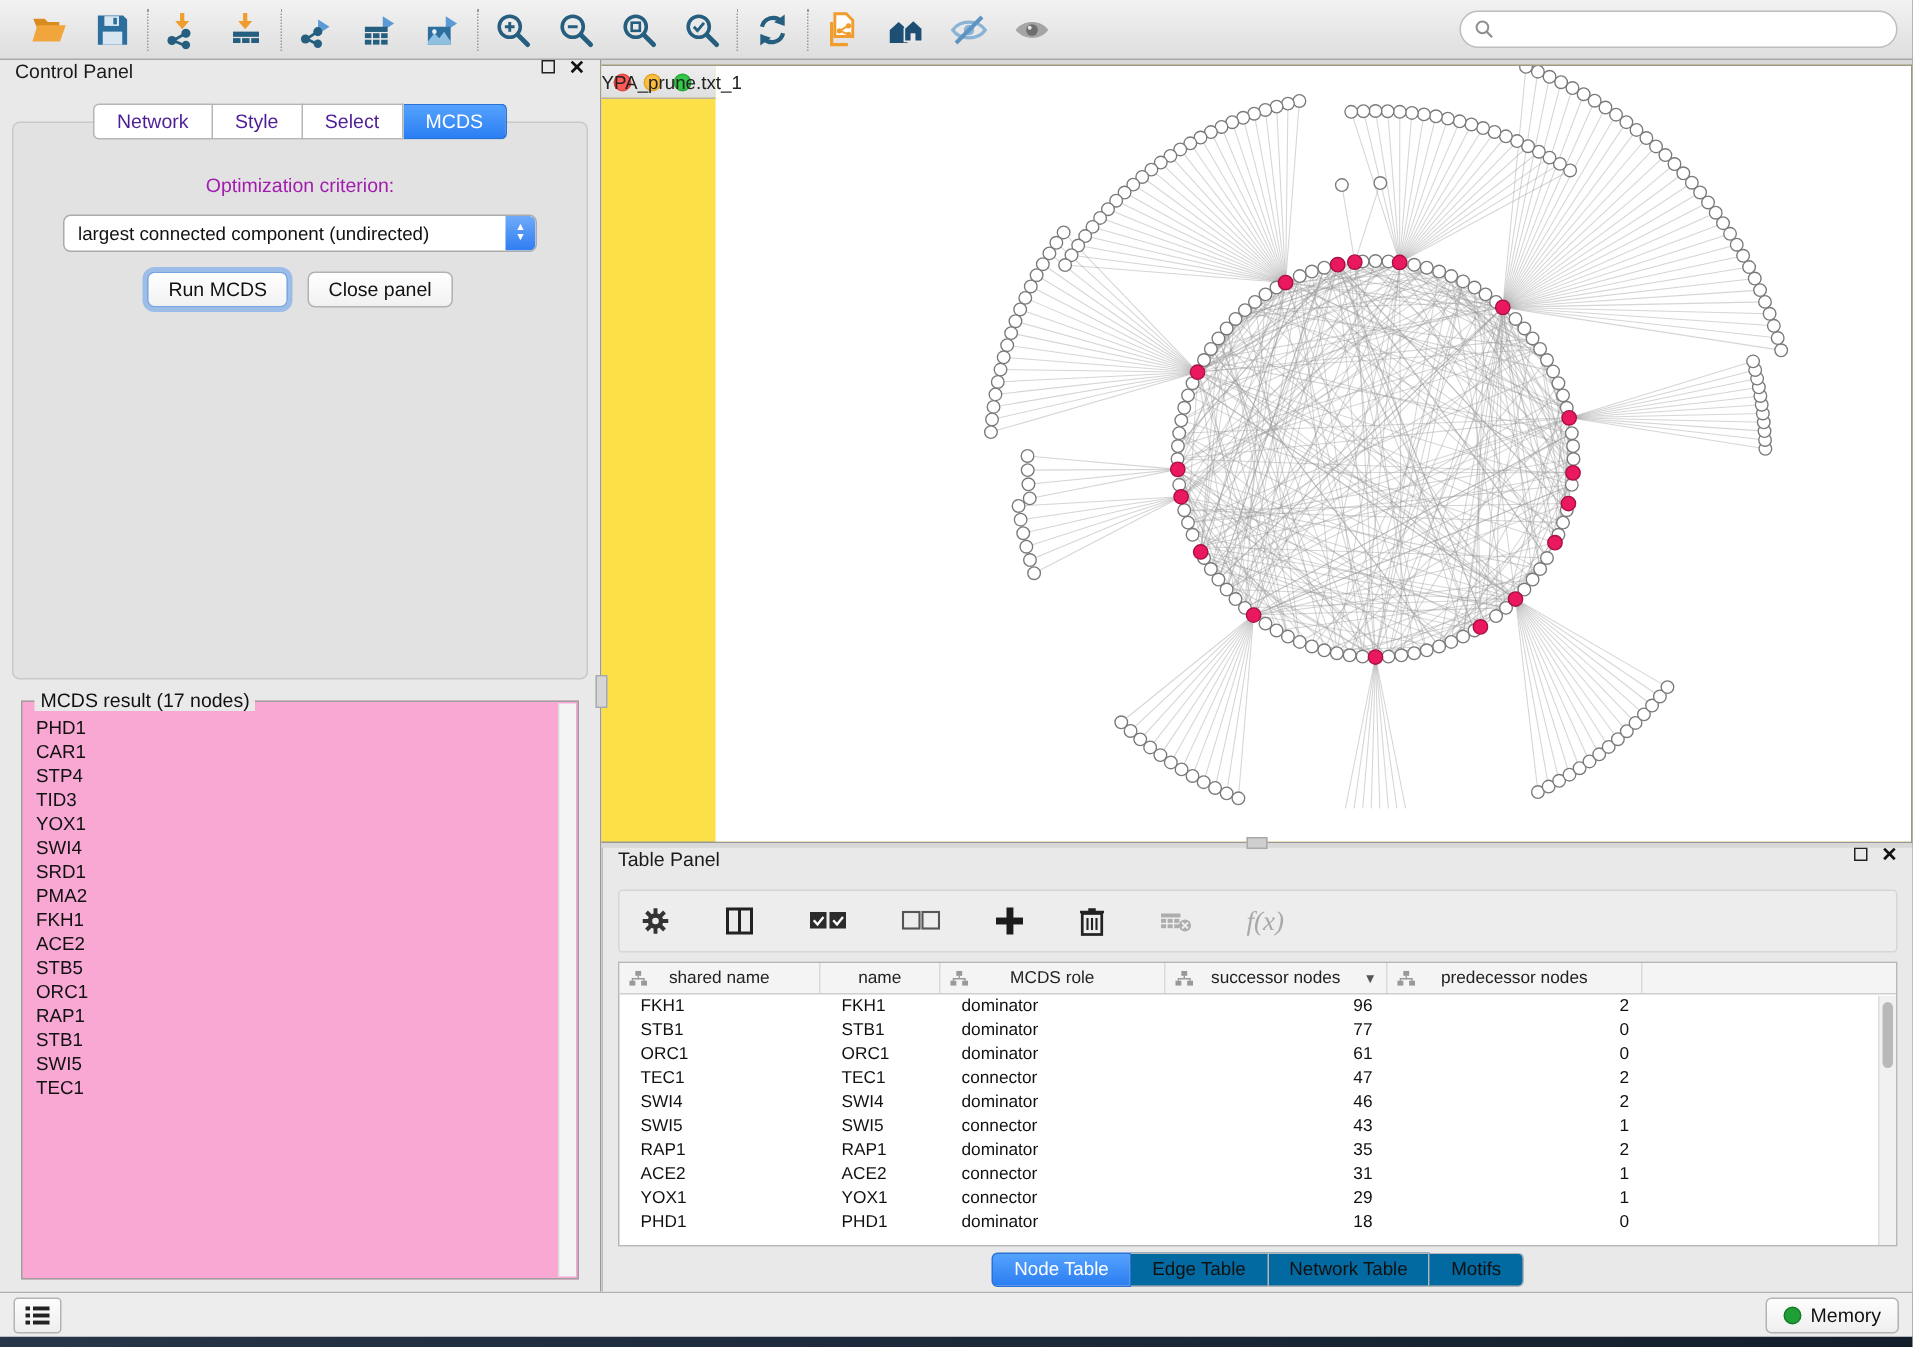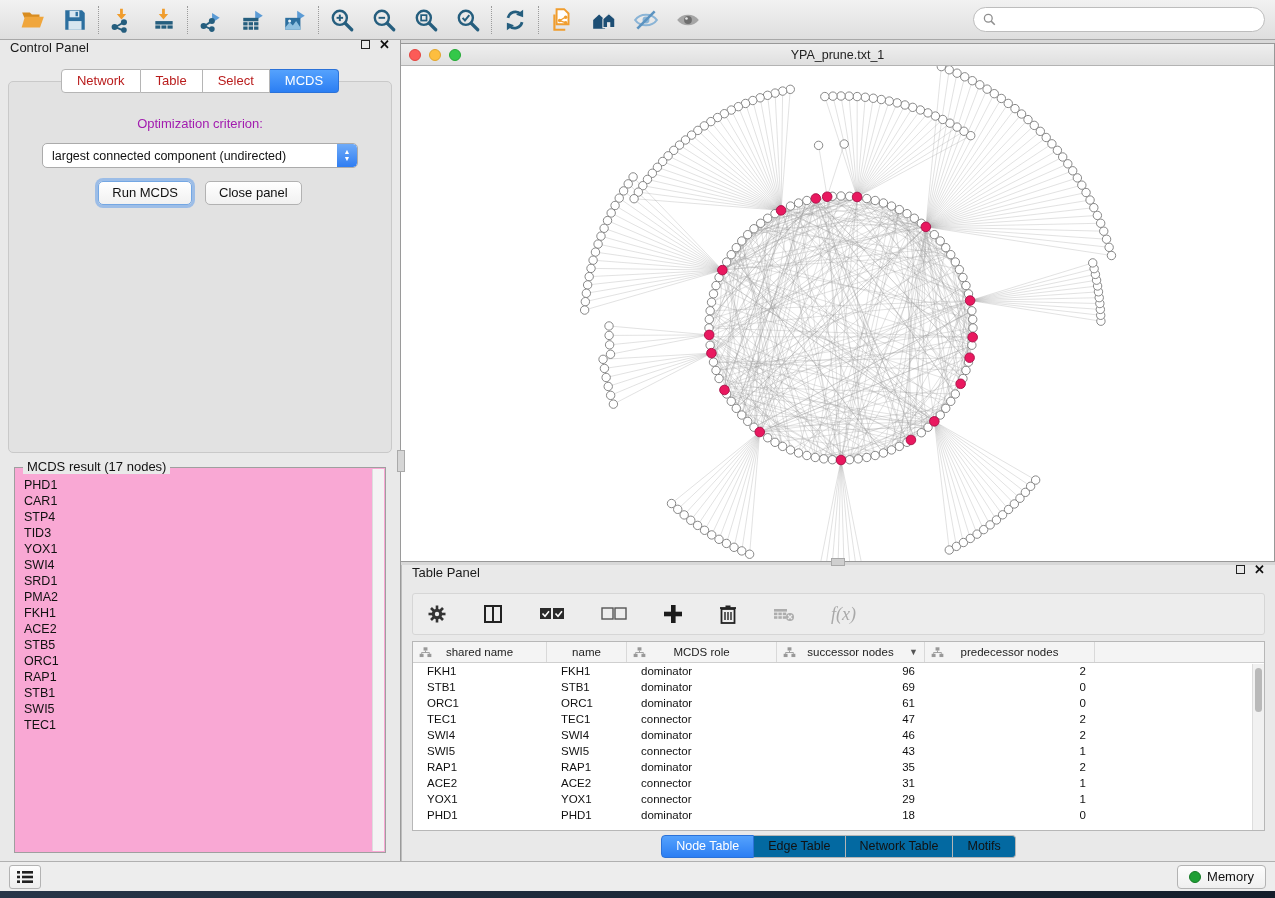--- a/index.html
+++ b/index.html
@@ -26,21 +26,21 @@
 
   
   .control-panel { width:401px; flex:none; background:#e9e9e9; border-right:1px solid #9a9a9a;
     display:flex; flex-direction:column; position:relative; }
   .panel-header { height:25px; flex:none; display:flex; align-items:flex-start; padding:0 10px; font-size:13px; color:#1a1a1a; }
   .ph-icons { margin-left:auto; display:flex; align-items:center; gap:9px; }
   .float-icon { width:9px; height:9px; border:1.6px solid #222; display:inline-block; cursor:pointer; }
   .close-icon { font-size:13px; font-weight:bold; color:#111; line-height:9px; cursor:pointer; }
   .cp-tabs { display:flex; justify-content:center; margin-top:4px; position:relative; z-index:2; }
   .cp-tab { background:#fff; border:1px solid #b5b5b5; border-left-width:0; padding:3px 15px 4px;
-    font-size:13px; color:#b91c1c; cursor:pointer; }
+    font-size:13px; color:#4c1d95; cursor:pointer; }
   .cp-tab:first-child { border-left-width:1px; border-radius:4px 0 0 4px; }
   .cp-tab:last-child { border-radius:0 4px 4px 0; }
   .cp-tab.active { background:linear-gradient(#55a2fd,#2b7ef3); border-color:#2b72d8; color:#fff; }
   .cp-box { margin:-12px 8px 0; border:1px solid #c9c9c9; border-radius:5px; background:#e2e2e2;
     padding:28px 0 0; height:372px; flex:none; }
   .opt-label { text-align:center; font-size:13px; color:#a21caf; margin-top:6px; }
   .dd-row { display:flex; justify-content:center; margin-top:12px; }
   .dropdown { width:316px; height:25px; background:#fff; border:1px solid #ababab; border-radius:5px;
     display:flex; align-items:center; cursor:pointer; overflow:hidden; }
   .dropdown .dd-val { flex:1; font-size:12.5px; padding-left:9px; color:#111; white-space:nowrap; }
@@ -55,21 +55,21 @@
   .fieldset .legend { position:absolute; top:-9px; left:8px; background:#e9e9e9; padding:0 4px; font-size:13px; color:#111; }
   .mcds-list { position:absolute; inset:1px 13px 1px 1px; overflow:hidden; padding:8px 0 0 8px; }
   .mcds-item { font-size:12.5px; line-height:16px; color:#111; cursor:default; }
   .list-track { position:absolute; top:1px; right:1px; bottom:1px; width:12px; background:#f4f4f4; border-left:1px solid #ddd; }
   .v-grip { position:absolute; right:-5px; top:410px; width:8px; height:22px; background:#d6d6d6;
     border:1px solid #aaa; z-index:5; }
 
   
   .right-col { flex:1; display:flex; flex-direction:column; min-width:0; position:relative; background:#d8d8d8; }
   .net-window { height:519px; flex:none; margin-top:3px; background:#fde047; border:1px solid #989898; border-left:none;
-    display:flex; flex-direction:column; }
+    display:flex; flex-direction:row; }
   .net-titlebar { height:22px; flex:none; background:linear-gradient(#efefef,#dfdfdf); border-bottom:1px solid #b3b3b3;
     display:flex; align-items:center; padding:0 8px; position:relative; }
   .tl { width:12px; height:12px; border-radius:50%; margin-right:8px; cursor:pointer; }
   .tl.red { background:#fc5b57; border:1px solid #e2443f; }
   .tl.yellow { background:#fdbe3f; border:1px solid #e0a52c; }
   .tl.green { background:#34c84a; border:1px solid #23a835; }
   .net-title { position:absolute; left:0; right:0; text-align:center; font-size:12.5px; color:#222; pointer-events:none; }
   .net-canvas { flex:1; background:#fff; overflow:hidden; }
   .h-divider { height:3px; flex:none; background:#d8d8d8; position:relative; }
   .h-grip { position:absolute; left:50%; top:-4px; width:14px; height:8px; transform:translateX(-50%);
@@ -258,21 +258,21 @@
     <div class="control-panel">
       <div class="panel-header">
         <span>Control Panel</span>
         <span class="ph-icons">
           <span class="float-icon"></span>
           <span class="close-icon">✕</span>
         </span>
       </div>
       <div class="cp-tabs">
           <div class="cp-tab">Network</div>
-          <div class="cp-tab">Table</div>
+          <div class="cp-tab">Style</div>
           <div class="cp-tab">Select</div>
           <div class="cp-tab active">MCDS</div>
         </div>
       <div class="cp-box">
         <div class="opt-label">Optimization criterion:</div>
         <div class="dd-row">
           <div class="dropdown">
             <span class="dd-val">largest connected component (undirected)</span>
             <span class="dd-cap">
                 <span>▲</span>
@@ -1213,21 +1213,21 @@
                 <div class="td col-name">FKH1</div>
                 <div class="td col-role">dominator</div>
                 <div class="td col-succ">96</div>
                 <div class="td col-pred">2</div>
                 <div class="td col-fill"></div>
               </div>
               <div class="trow">
                 <div class="td col-shared">STB1</div>
                 <div class="td col-name">STB1</div>
                 <div class="td col-role">dominator</div>
-                <div class="td col-succ">69</div>
+                <div class="td col-succ">77</div>
                 <div class="td col-pred">0</div>
                 <div class="td col-fill"></div>
               </div>
               <div class="trow">
                 <div class="td col-shared">ORC1</div>
                 <div class="td col-name">ORC1</div>
                 <div class="td col-role">dominator</div>
                 <div class="td col-succ">61</div>
                 <div class="td col-pred">0</div>
                 <div class="td col-fill"></div>

